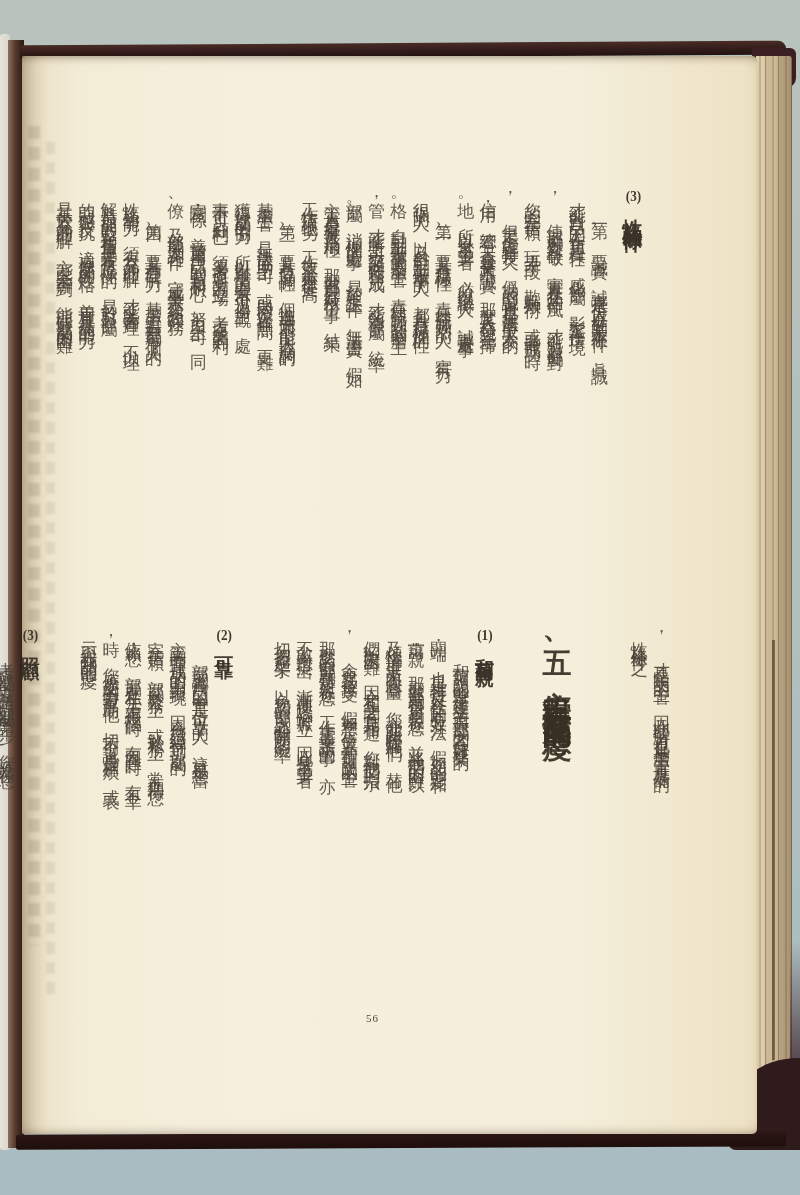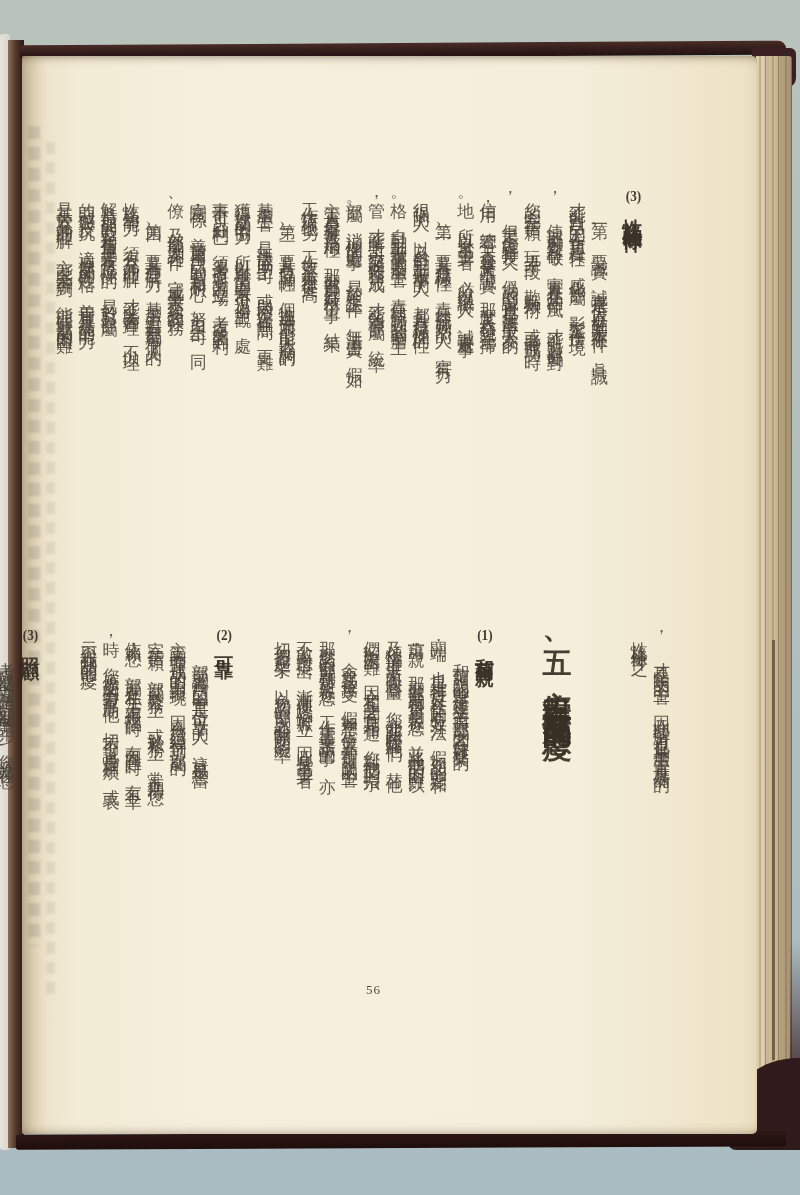--- a/index.html
+++ b/index.html
@@ -52,21 +52,21 @@
   .register-bottom{top:572px;right:85px;height:444px;}
   .col{line-height:22.3px;font-size:17px;letter-spacing:4.4px;white-space:nowrap;}
   .col.heading{font-size:20px;font-weight:bold;line-height:27px;letter-spacing:3.5px;
     color:rgba(58,49,40,0.95);padding-block-start:30px;margin-block-end:9px;}
   .col.section{font-size:29px;font-weight:600;line-height:44px;letter-spacing:5px;
     color:rgba(56,47,37,0.93);padding-block-start:44px;margin-block-start:4px;margin-block-end:4px;}
   .col.subheading{font-size:19px;font-weight:bold;line-height:26px;letter-spacing:3.5px;
     color:rgba(58,49,40,0.95);padding-block-start:34px;}
   .num{text-combine-upright:all;font-size:14px;letter-spacing:0;}
   
-  .page-number{position:absolute;left:344px;top:926px;font-size:13px;letter-spacing:1px;
+  .page-number{position:absolute;left:344px;top:956px;font-size:11px;letter-spacing:1px;
     color:rgba(62,53,43,0.9);}
 </style>
 </head>
 <body>
 
 <div class="photo">
   <div class="edge-left-white"></div>
   <div class="cover-left"></div>
   <div class="cover-top"></div>
   <div class="cover-top-right-nub"></div>

